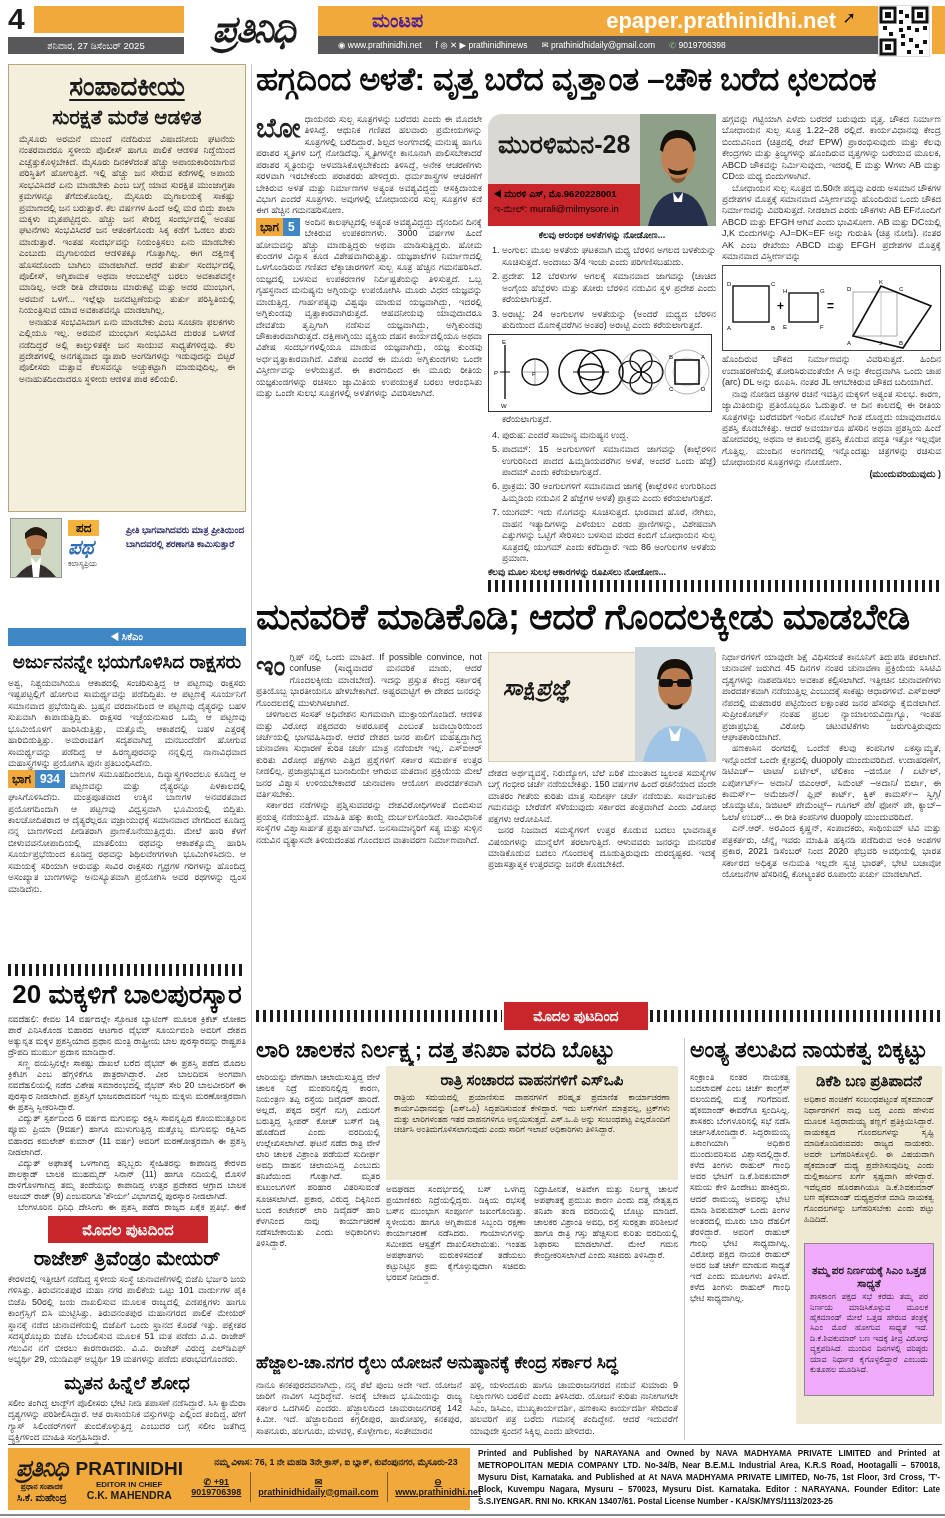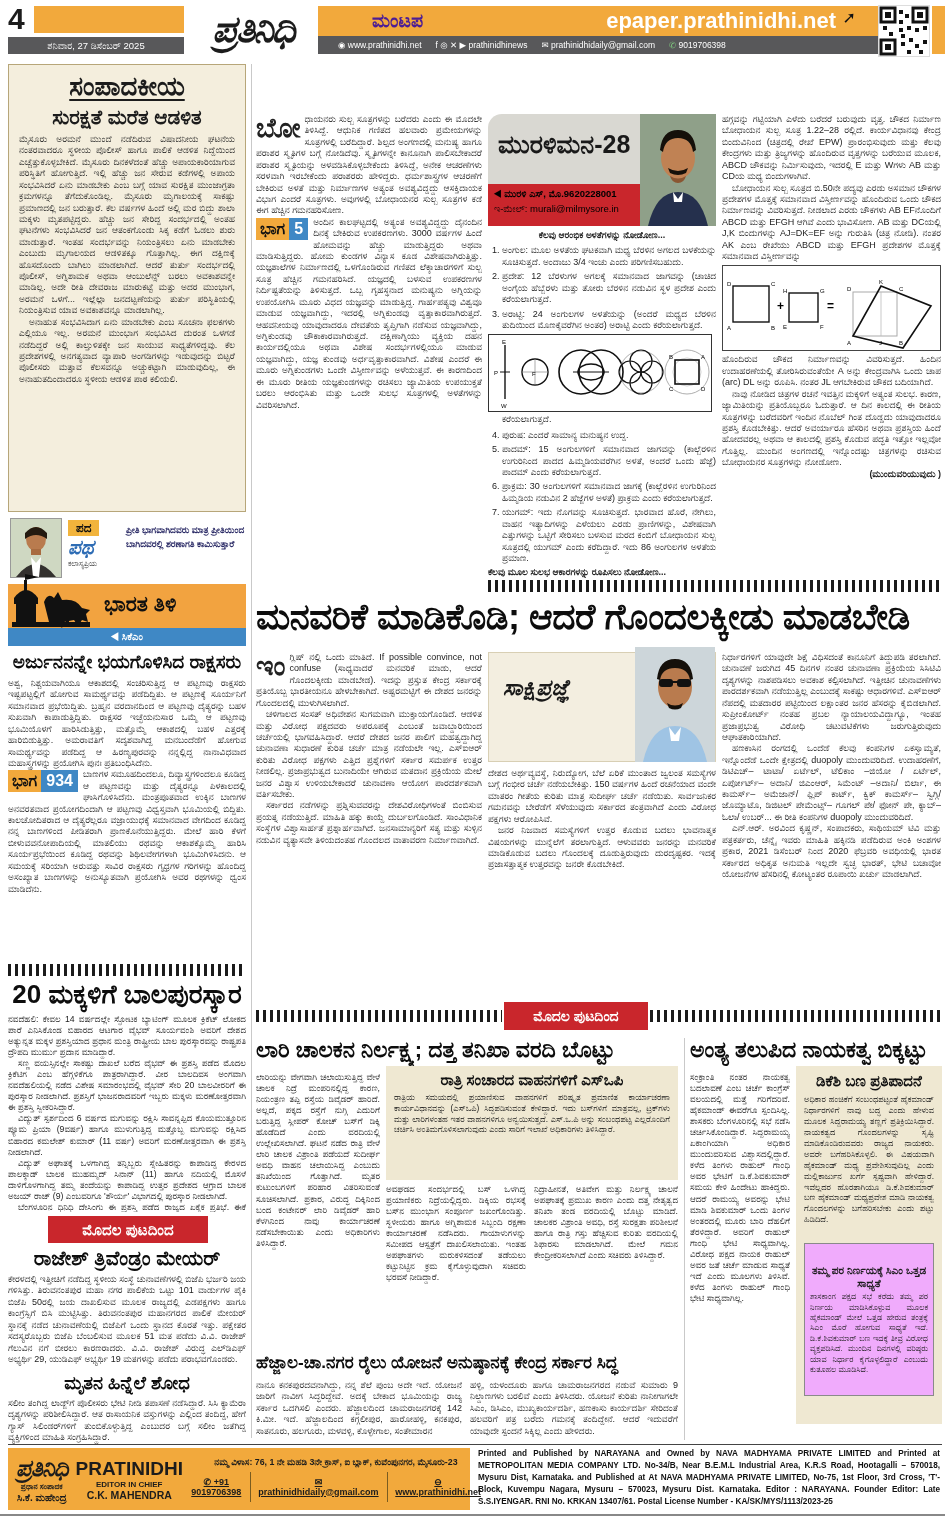--- a/index.html
+++ b/index.html
@@ -6,21 +6,21 @@
   .page{position:relative;width:945px;height:1518px;background:#ffffff;margin:0 auto;
         font-family:"Liberation Sans",sans-serif;color:#1c1c1c;overflow:hidden;}
   .abs{position:absolute;}
   .tb{position:absolute;font-size:9px;line-height:1.27;text-align:justify;color:#222;overflow:hidden;}
   .hl{position:absolute;font-weight:bold;color:#0d0d0d;line-height:1.08;}
   .center{text-align:center;}
   .stripes{position:absolute;height:12px;background:repeating-linear-gradient(90deg,#1b1b1b 0 3px,#ffffff 3px 7px);}
   .vrule{position:absolute;width:1px;background:#c9c9c9;}
   .redbox{position:absolute;background:#c9262c;color:#fff;font-weight:bold;display:flex;align-items:center;justify-content:center;}
   .beigebox{position:absolute;background:#efe8d2;}
-  .badge{display:inline-flex;float:left;margin:1px 5px 1px 0;font-weight:bold;font-size:16px;line-height:1;}
+  .badge{display:inline-flex;float:left;margin:1px 5px 1px 0;font-weight:bold;font-size:12px;line-height:1;}
   .badge .yl{background:#f2a93c;color:#111;padding:3px 4px;}
   .badge .bl{background:#3f88c5;color:#fff;padding:3px 5px;}
   .dropcap{float:left;font-size:27px;font-weight:bold;line-height:0.9;padding:2px 4px 0 0;}
   .colbox-red{background:#c9262c;color:#000000;}
   ol.msr{margin:4px 0 0 0;padding-left:14px;}
   ol.msr li{margin-bottom:3px;}
   .footer-sep{width:1px;background:#7a5c20;height:30px;}
   svg text{font-family:"Liberation Sans",sans-serif;}
 </style>
 </head>
@@ -96,34 +96,20 @@
       </svg>
     </div>
     <div class="abs" style="left:60px;top:0;width:52px;">
       <span style="background:#f2b43c;color:#111;font-weight:bold;font-size:12px;padding:1px 8px;display:inline-block;">ಪದ</span>
       <div style="color:#2f6db5;font-weight:bold;font-size:20px;font-style:italic;">ಪಥ</div>
       <div style="font-size:7.5px;color:#333;">ಕಲಾಸ್ಯಪ್ರಿಯ</div>
     </div>
     <div class="abs" style="left:118px;top:6px;width:120px;font-size:9px;font-weight:bold;color:#2b2b66;line-height:1.5;">ಪ್ರೀತಿ ಭಾಗವಾಗಿದವರು ಮಾತ್ರ ಪ್ರೀತಿಯಿಂದ ಬಾಗಿದವರಲ್ಲಿ ಶರಣಾಗತಿ ಕಾಮಿಸುತ್ತಾರೆ</div>
   </div>
 
-  <div class="abs" style="left:8px;top:584px;width:238px;height:44px;background:#f2a340;">
-    <svg class="abs" style="left:2px;top:-12px;" width="84" height="56" viewBox="0 0 84 56">
-      <rect x="2" y="50" width="78" height="5" fill="#111"></rect>
-      <rect x="14" y="8" width="3" height="42" fill="#111"></rect>
-      <path d="M15 2 l14 3 l-14 3 Z" fill="#111"></path>
-      <path d="M4 26 q12 -16 24 0 l0 6 l-24 0 Z" fill="#111"></path>
-      <rect x="6" y="32" width="20" height="18" fill="#111"></rect>
-      <path d="M34 30 q4 -10 10 -4 l4 -6 l4 8 q14 -2 20 8 l8 2 l-4 4 l2 8 l-6 -2 l-4 6 l-4 -6 l-10 2 l-2 6 l-5 -6 l-8 0 Z" fill="#111"></path>
-      <rect x="42" y="44" width="3" height="8" fill="#111"></rect>
-        <rect x="56" y="44" width="3" height="8" fill="#111"></rect>
-      <rect x="66" y="42" width="3" height="10" fill="#111"></rect>
-    </svg>
-    <div class="abs" style="left:96px;top:8px;font-size:21px;font-weight:bold;color:#101010;">ಭಾರತ ತಿಳಿ</div>
-  </div>
   <div class="abs" style="left:8px;top:628px;width:238px;height:18px;background:#3f88c5;color:#ffffff;font-size:10px;font-weight:bold;display:flex;align-items:center;justify-content:center;">◀ ಸಿಕೆಎಂ</div>
 
   <div class="hl center" style="left:8px;top:652px;width:238px;font-size:18.5px;">ಅರ್ಜುನನನ್ನೇ ಭಯಗೊಳಿಸಿದ ರಾಕ್ಷಸರು</div>
 
   <div class="tb" style="left:8px;top:678px;width:238px;height:282px;">
     <span>ಅಶ್ವ, ನಿಶ್ಚಯವಾಗಿಯೂ ಆಕಾಶದಲ್ಲಿ ಸಂಚರಿಸುತ್ತಿದ್ದ ಆ ಪಟ್ಟಣವು ರಾಕ್ಷಸರು ಇಷ್ಟಪಟ್ಟಲ್ಲಿಗೆ ಹೋಗುವ ಸಾಮರ್ಥ್ಯವನ್ನು ಪಡೆದಿದ್ದಿತು. ಆ ಪಟ್ಟಣಕ್ಕೆ ಸೂರ್ಯನಿಗೆ ಸಮಾನವಾದ ಪ್ರಭೆಯಿದ್ದಿತು. ಬ್ರಹ್ಮನ ವರದಾನದಿಂದ ಆ ಪಟ್ಟಣವು ದೈತ್ಯರನ್ನು ಬಹಳ ಸುಖವಾಗಿ ಕಾಪಾಡುತ್ತಿದ್ದಿತು. ರಾಕ್ಷಸರ ಇಚ್ಛೆಯನುಸಾರ ಒಮ್ಮೆ ಆ ಪಟ್ಟಣವು ಭೂಮಿಯೊಳಗೆ ಹಾರಿಸಿಡುತ್ತಿತ್ತು, ಮತ್ತೊಮ್ಮೆ ಆಕಾಶದಲ್ಲಿ ಬಹಳ ಎತ್ತರಕ್ಕೆ ಹಾರಿಬಿಡುತ್ತಿತ್ತು. ಅಮರಾವತಿಗೆ ಸದೃಶವಾಗಿದ್ದ ಮನಬಂದೆಡೆಗೆ ಹೋಗುವ ಸಾಮರ್ಥ್ಯವನ್ನು ಪಡೆದಿದ್ದ ಆ ಹಿರಣ್ಯಪುರವನ್ನು ನನ್ನಲ್ಲಿದ್ದ ನಾನಾವಿಧವಾದ ಮಹಾಸ್ತ್ರಗಳನ್ನು ಪ್ರಯೋಗಿಸಿ ಪುನಃ ಪ್ರತಿಬಂಧಿಸಿದೆನು.</span><br>
     <span class="badge">
       <span class="yl">ಭಾಗ</span>
         <span class="bl">934</span>
     </span>
@@ -144,20 +130,21 @@
   </div>
 
   <div class="redbox" style="left:48px;top:1216px;width:160px;height:27px;font-size:15px;">ಮೊದಲ ಪುಟದಿಂದ</div>
 
   <div class="hl center" style="left:8px;top:1248px;width:238px;font-size:20px;">ರಾಜೇಶ್ ತ್ರಿವೆಂಡ್ರಂ ಮೇಯರ್</div>
   <div class="tb" style="left:8px;top:1274px;width:238px;height:98px;">ಕೇರಳದಲ್ಲಿ ಇತ್ತೀಚಿಗೆ ನಡೆದಿದ್ದ ಸ್ಥಳೀಯ ಸಂಸ್ಥೆ ಚುನಾವಣೆಗಳಲ್ಲಿ ಬಿಜೆಪಿ ಭರ್ಜರಿ ಜಯ ಗಳಿಸಿತ್ತು. ತಿರುವನಂತಪುರ ಮಹಾ ನಗರ ಪಾಲಿಕೆಯ ಒಟ್ಟು 101 ವಾರ್ಡುಗಳ ಪೈಕಿ ಬಿಜೆಪಿ 50ರಲ್ಲಿ ಜಯ ದಾಖಲಿಸುವ ಮೂಲಕ ರಾಜ್ಯದಲ್ಲಿ ಎಡಪಕ್ಷಗಳು ಹಾಗೂ ಕಾಂಗ್ರೆಸ್ಸಿಗೆ ಬಿಸಿ ಮುಟ್ಟಿಸಿತ್ತು. ತಿರುವನಂತಪುರ ಮಹಾನಗರದ ಪಾಲಿಕೆ ಮೇಯರ್ ಸ್ಥಾನಕ್ಕೆ ನಡೆದ ಚುನಾವಣೆಯಲ್ಲಿ ಬಿಜೆಪಿಗೆ ಒಂದು ಸ್ಥಾನದ ಕೊರತೆ ಇತ್ತು. ಪಕ್ಷೇತರ ಸದಸ್ಯರೊಬ್ಬರು ಬಿಜೆಪಿ ಬೆಂಬಲಿಸುವ ಮೂಲಕ 51 ಮತ ಪಡೆದು ವಿ.ವಿ. ರಾಜೇಶ್ ಗೆಲುವಿನ ನಗೆ ಬೀರಲು ಕಾರಣರಾದರು. ವಿ.ವಿ. ರಾಜೇಶ್ ವಿರುದ್ಧ ಎಲ್‌ಡಿಎಫ್ ಅಭ್ಯರ್ಥಿ 29, ಯುಡಿಎಫ್ ಅಭ್ಯರ್ಥಿ 19 ಮತಗಳನ್ನು ಪಡೆದು ಪರಾಭವಗೊಂಡರು.</div>
 
   <div class="hl center" style="left:8px;top:1374px;width:238px;font-size:18px;">ಮೃತನ ಹಿನ್ನೆಲೆ ಶೋಧ</div>
   <div class="tb" style="left:8px;top:1398px;width:238px;height:46px;">ಸಲೀಂ ತಂಗಿದ್ದ ಲಾಡ್ಜ್‌ಗೆ ಪೊಲೀಸರು ಭೇಟಿ ನೀಡಿ ತಪಾಸಣೆ ನಡೆಸಿದ್ದಾರೆ. ಸಿಸಿ ಕ್ಯಾಮೆರಾ ದೃಶ್ಯಗಳನ್ನು ಪರಿಶೀಲಿಸಿದ್ದಾರೆ. ಆತ ರಾಸಾಯನಿಕ ವಸ್ತುಗಳನ್ನು ಎಲ್ಲಿಂದ ತಂದಿದ್ದ, ಹೇಗೆ ಗ್ಯಾಸ್ ಸಿಲಿಂಡರ್‌ಗಳಿಗೆ ತುಂಬಿಕೊಳ್ಳುತ್ತಿದ್ದ ಎಂಬುದರ ಬಗ್ಗೆ ಸಲೀಂ ಜತೆಗಿದ್ದ ವ್ಯಕ್ತಿಗಳಿಂದ ಮಾಹಿತಿ ಸಂಗ್ರಹಿಸಿದ್ದಾರೆ.</div>
 
+  <div class="hl" style="left:256px;top:62px;width:686px;font-size:32px;letter-spacing:-0.5px;">ಹಗ್ಗದಿಂದ ಅಳತೆ: ವೃತ್ತ ಬರೆದ ವೃತ್ತಾಂತ –ಚೌಕ ಬರೆದ ಛಲದಂಕ</div>
 
   <div class="tb" style="left:256px;top:114px;width:226px;height:464px;">
     <span class="dropcap">ಬೋ</span>
     <span>ಧಾಯನರು ಸುಲ್ಬ ಸೂತ್ರಗಳನ್ನು ಬರೆದರು ಎಂದು ಈ ಮೊದಲೇ ತಿಳಿಸಿದ್ದೆ. ಆಧುನಿಕ ಗಣಿತದ ಹಲವಾರು ಪ್ರಮೇಯಗಳನ್ನು ಸೂತ್ರಗಳಲ್ಲಿ ಬರೆದಿದ್ದಾರೆ. ಶಿಲ್ಪದ ಅಂಗಣದಲ್ಲಿ ಮನುಷ್ಯ ಹಾಗೂ ಪರಾಶರ ಸ್ಮೃತಿಗಳ ಬಗ್ಗೆ ನೋಡಿದೆವು. ಸ್ಮೃತಿಗಳನ್ನೇ ಕಾನೂನಾಗಿ ಪಾಲಿಸಬೇಕಾದರೆ ಪರಾಶರ ಸ್ಮೃತಿಯನ್ನು ಅಳವಡಿಸಿಕೊಳ್ಳಬೇಕೆಂದು ತಿಳಿಸಿದ್ದೆ, ಅನೇಕ ಆಚರಣೆಗಳು ಸರಳವಾಗಿ ಇರಬೇಕೆಂದು ಪರಾಶರರು ಹೇಳಿದ್ದರು. ಧರ್ಮಶಾಸ್ತ್ರಗಳ ಆಚರಣೆಗೆ ಬೇಕಿರುವ ಅಳತೆ ಮತ್ತು ನಿರ್ಮಾಣಗಳ ಅತ್ಯಂತ ಅವಶ್ಯವಿದ್ದದ್ದು ಆಸಕ್ತಿದಾಯಕ ವಿಭಾಗ ಎಂದರೆ ಸೂತ್ರಗಳು. ಅವುಗಳಲ್ಲಿ ಬೋಧಾಯನರ ಸುಲ್ಬ ಸೂತ್ರಗಳ ಕಡೆ ಈಗ ಹೆಚ್ಚಿನ ಗಮನಹರಿಸೋಣ.</span><br>
     <span class="badge">
       <span class="yl">ಭಾಗ</span>
         <span class="bl">5</span>
     </span>
     <span>ಅಂದಿನ ಕಾಲಘಟ್ಟದಲ್ಲಿ ಅತ್ಯಂತ ಅವಶ್ಯವಿದ್ದದ್ದು ದೈನಂದಿನ ದಿನಕ್ಕೆ ಬೇಕಿರುವ ಉಪಕರಣಗಳು. 3000 ವರ್ಷಗಳ ಹಿಂದೆ ಹೋಮವನ್ನು ಹೆಚ್ಚು ಮಾಡುತ್ತಿದ್ದರು ಅಥವಾ ಮಾಡಿಸುತ್ತಿದ್ದರು. ಹೋಮ ಕುಂಡಗಳ ವಿನ್ಯಾಸ ಕೂಡ ವಿಶೇಷವಾಗಿರುತ್ತಿತ್ತು. ಯಜ್ಞಶಾಲೆಗಳ ನಿರ್ಮಾಣದಲ್ಲಿ ಒಳಗೊಂಡಿರುವ ಗಣಿತದ ಲೆಕ್ಕಾಚಾರಗಳಿಗೆ ಸುಲ್ಬ ಸೂತ್ರ ಹೆಚ್ಚಿನ ಗಮನಹರಿಸಿದೆ. ಯಜ್ಞದಲ್ಲಿ ಬಳಸುವ ಉಪಕರಣಗಳ ನಿರ್ದಿಷ್ಟತೆಯನ್ನು ತಿಳಿಸುತ್ತದೆ. ಒಬ್ಬ ಗೃಹಸ್ಥನಾದ ಮನುಷ್ಯನು ಅಗ್ನಿಯನ್ನು ಉಪಯೋಗಿಸಿ ಮೂರು ವಿಧದ ಯಜ್ಞವನ್ನು ಮಾಡುತ್ತಿದ್ದ. ಗಾರ್ಹಪತ್ಯವು ವಿಶ್ವವೂ ಮಾಡುವ ಯಜ್ಞವಾಗಿದ್ದು, ಇದರಲ್ಲಿ ಅಗ್ನಿಕುಂಡವು ವೃತ್ತಾಕಾರವಾಗಿರುತ್ತದೆ. ಆಹವನೀಯವು ಯಾವುದಾದರೂ ದೇವತೆಯ ತೃಪ್ತಿಗಾಗಿ ನಡೆಸುವ ಯಜ್ಞವಾಗಿದ್ದು, ಅಗ್ನಿಕುಂಡವು ಚೌಕಾಕಾರವಾಗಿರುತ್ತದೆ. ದಕ್ಷಿಣಾಗ್ನಿಯು ವ್ಯಕ್ತಿಯ ದಹನ ಕಾರ್ಯದಲ್ಲಿಯೂ ಅಥವಾ ವಿಶೇಷ ಸಂದರ್ಭಗಳಲ್ಲಿಯೂ ಮಾಡುವ ಯಜ್ಞವಾಗಿದ್ದು, ಯಜ್ಞ ಕುಂಡವು ಅರ್ಧವೃತ್ತಾಕಾರವಾಗಿದೆ. ವಿಶೇಷ ಎಂದರೆ ಈ ಮೂರು ಅಗ್ನಿಕುಂಡಗಳು ಒಂದೇ ವಿಸ್ತೀರ್ಣವನ್ನು ಅಳೆಯುತ್ತವೆ. ಈ ಕಾರಣದಿಂದ ಈ ಮೂರು ರೀತಿಯ ಯಜ್ಞಕುಂಡಗಳನ್ನು ರಚಿಸಲು ಜ್ಯಾಮಿತಿಯ ಉಪಯುಕ್ತತೆ ಬರಲು ಆರಂಭಿಸಿತು ಮತ್ತು ಒಂದೇ ಸುಲಭ ಸೂತ್ರಗಳಲ್ಲಿ ಅಳತೆಗಳನ್ನು ವಿವರಿಸಲಾಗಿದೆ.</span>
   </div>

